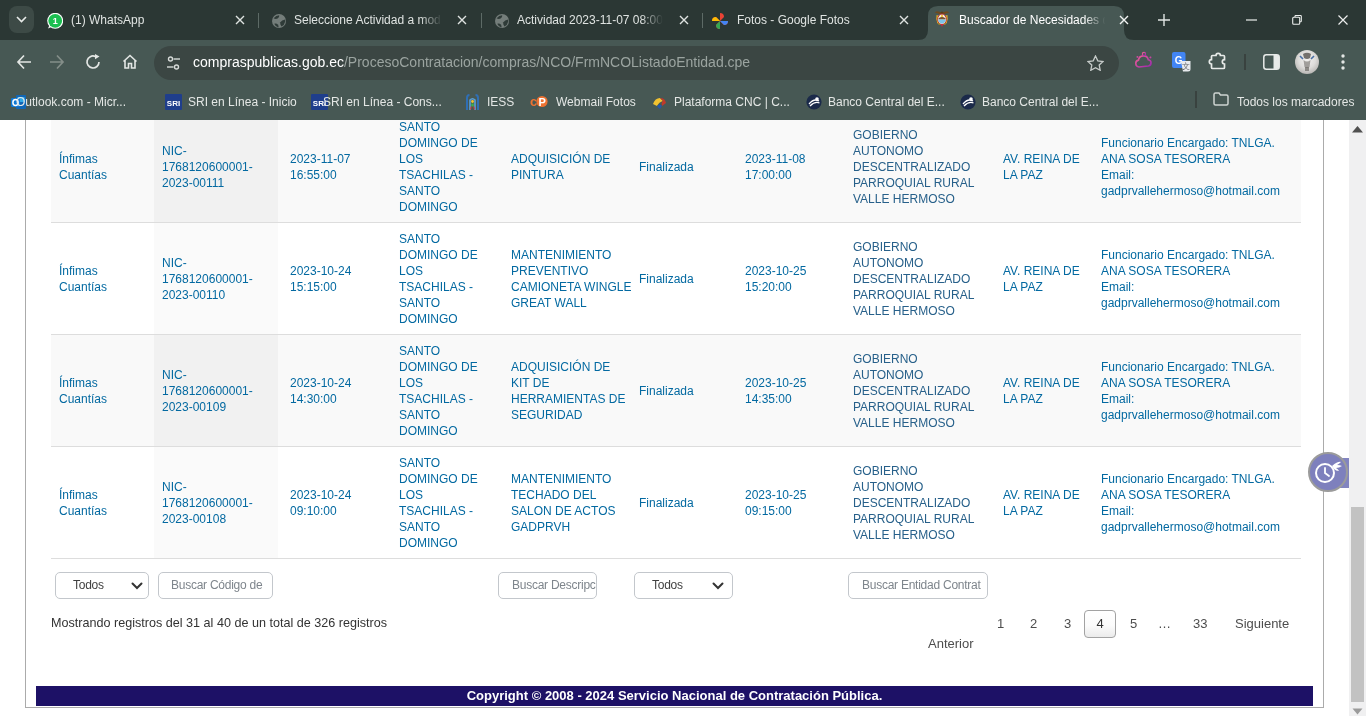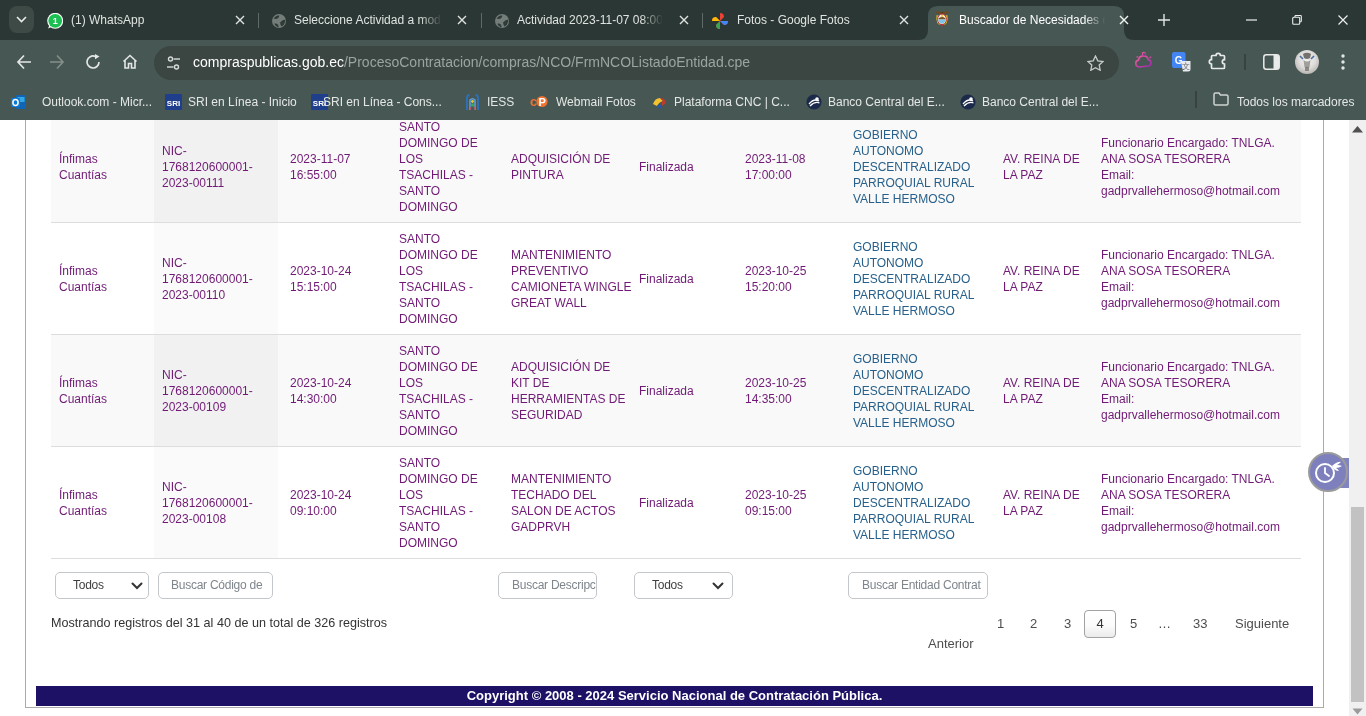--- a/index.html
+++ b/index.html
@@ -10,21 +10,21 @@
   #tabbar { left:0; top:0; width:1366px; height:40px; background:#2b3734; }
   .tabtxt { position:absolute; top:13px; font-size:12px; color:#dfe3e1; white-space:nowrap; overflow:hidden; }
   .tsep { position:absolute; top:13px; width:1px; height:15px; background:#5d6a66; }
   #toolbar { left:0; top:40px; width:1366px; height:44px; background:#475854; }
   #bookbar { left:0; top:84px; width:1366px; height:36px; background:#475854; }
   .bktxt { position:absolute; top:11px; font-size:12px; color:#e4e7e5; white-space:nowrap; }
   #urlpill { position:absolute; left:154px; top:6px; width:965px; height:34px; border-radius:17px; background:#3b4643; }
   
   #content { left:0; top:120px; width:1366px; height:596px; background:#fff; overflow:hidden; }
   #dtable { position:absolute; left:51px; top:-9px; width:1250px; border-collapse:collapse; table-layout:fixed; }
-  #dtable td { white-space:nowrap; padding:7.5px 8px; font-size:12px; line-height:16px; color:#701a75; vertical-align:middle;
+  #dtable td { white-space:nowrap; padding:7.5px 8px; font-size:12px; line-height:16px; color:#0369a1; vertical-align:middle;
                border-bottom:1px solid #ddd; overflow:hidden; }
   tr.odd  { background:#f9f9f9; } tr.odd  td.s1 { background:#f1f1f1; }
   tr.even { background:#ffffff; } tr.even td.s1 { background:#fafafa; }
   #dtable td.lnk { color:#27608a; }
   .fbox { position:absolute; white-space:nowrap; overflow:hidden; height:27px; background:#fff; border:1px solid #c3c7cc; border-radius:5px;
           font-size:12px; letter-spacing:-0.25px; color:#3f3f3f; line-height:25px; }
   .ph { color:#7e858c; }
   .pag { position:absolute; top:496px; font-size:13px; color:#4d4d4d; }
 </style>
 </head>
@@ -199,21 +199,21 @@
 </div>
 
 <div class="abs" id="bookbar">
 
   <svg class="abs" style="left:11px; top:10px;" width="16" height="16" viewBox="0 0 16 16">
     <rect x="5" y="1" width="10" height="14" rx="1" fill="#1066b5"></rect>
     <rect x="6.5" y="3" width="7" height="5" fill="#32a9e7"></rect>
     <rect x="0" y="4" width="9" height="9" rx="1.2" fill="#0f78d4"></rect>
     <ellipse cx="4.5" cy="8.5" rx="2.6" ry="3" fill="none" stroke="#fff" stroke-width="1.5"></ellipse>
   </svg>
-  <div class="bktxt" style="left:42px;text-align:right;">Outlook.com - Micr...</div>
+  <div class="bktxt" style="left:16px;text-align:right;">Outlook.com - Micr...</div>
 
   <svg class="abs" style="left:165px; top:10px;" width="17" height="16" viewBox="0 0 17 16">
     <rect width="17" height="16" rx="1" fill="#1f3e8c"></rect>
     <text x="8.5" y="11.5" font-size="8" font-weight="bold" fill="#fff" text-anchor="middle" font-family="Liberation Sans">SRI</text>
   </svg>
   <div class="bktxt" style="left:188px;">SRI en Línea - Inicio</div>
 
   <svg class="abs" style="left:311px; top:10px;" width="17" height="16" viewBox="0 0 17 16">
     <rect width="17" height="16" rx="1" fill="#1f3e8c"></rect>
     <text x="8.5" y="11.5" font-size="8" font-weight="bold" fill="#fff" text-anchor="middle" font-family="Liberation Sans">SRI</text>

